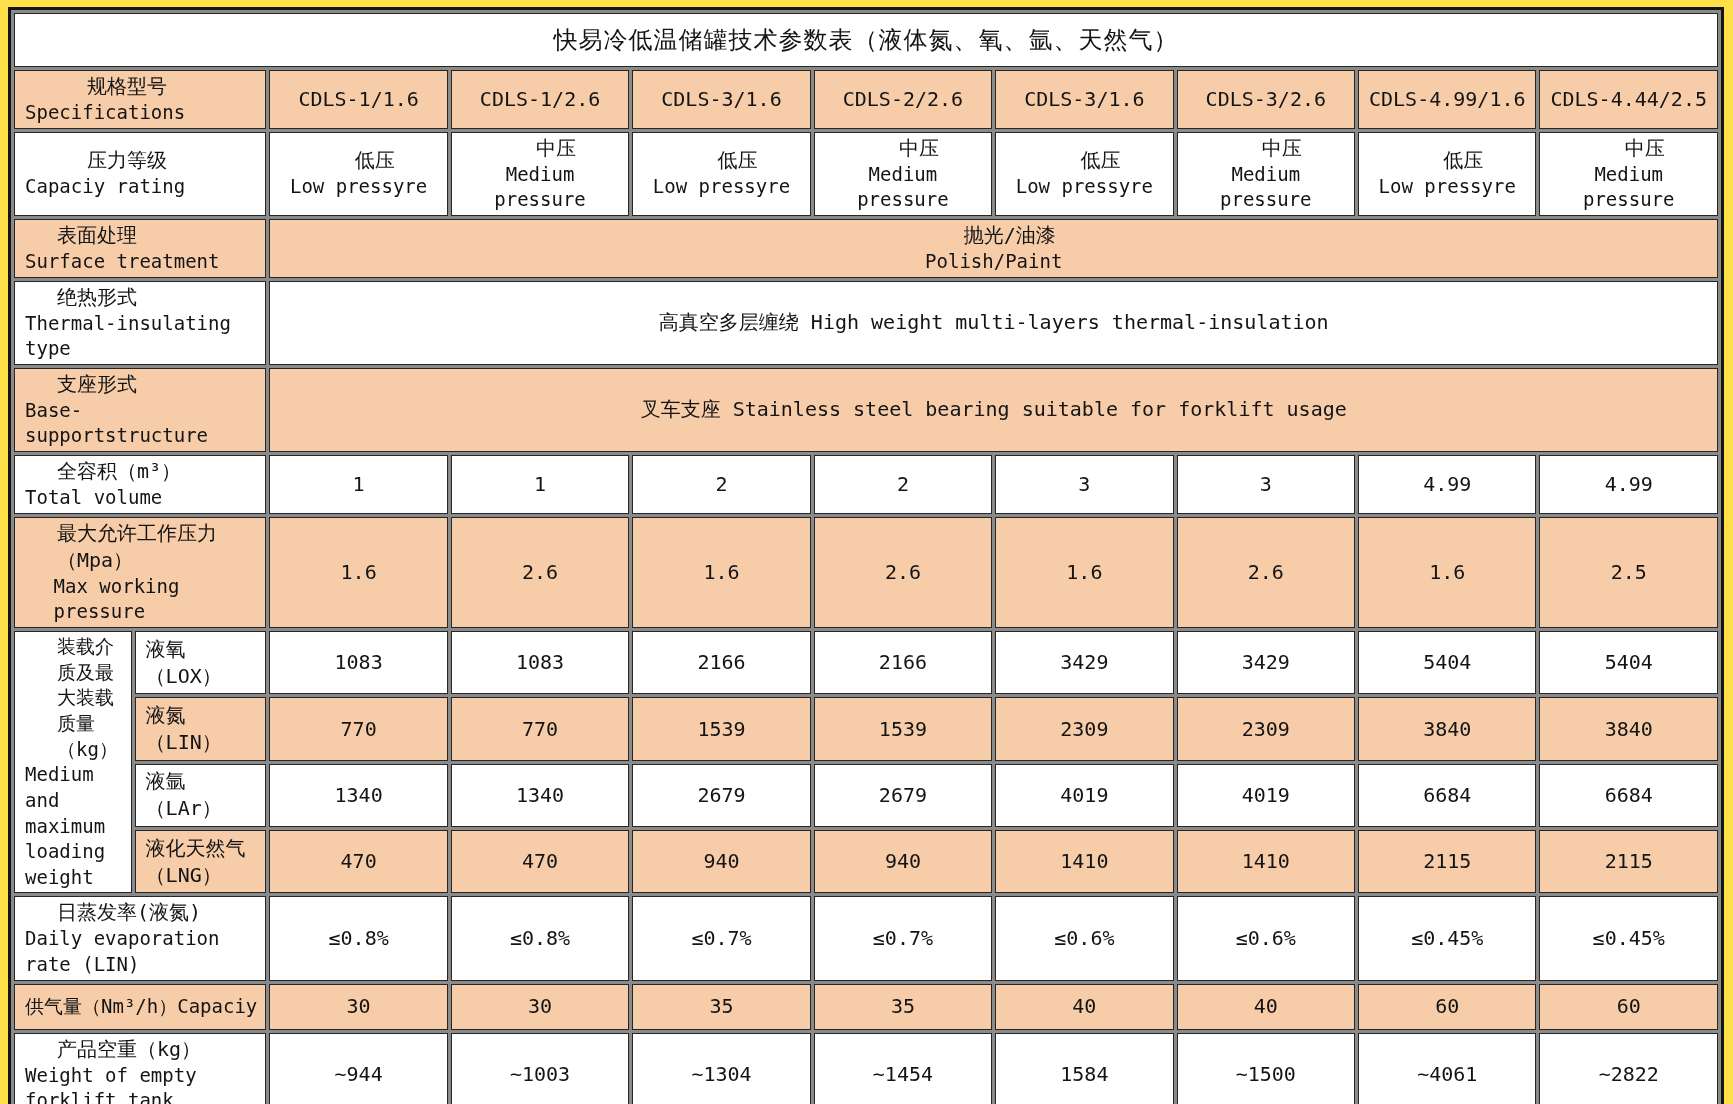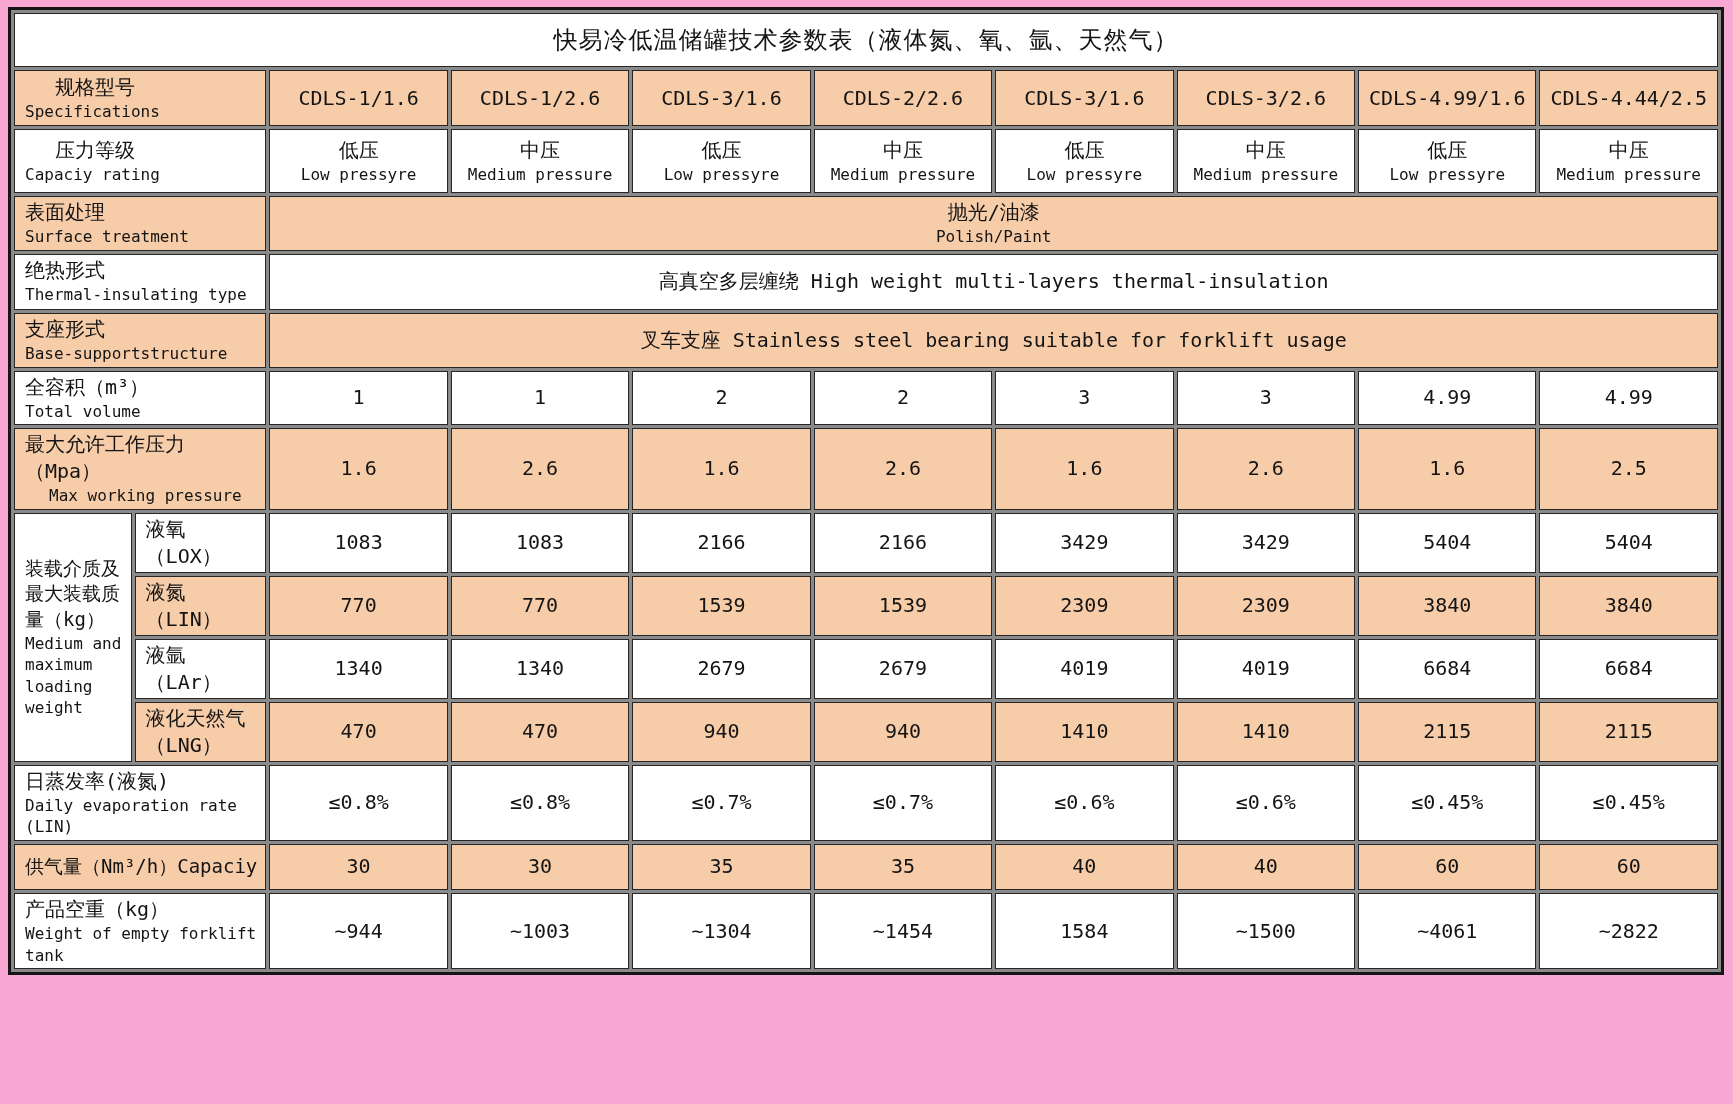--- a/index.html
+++ b/index.html
@@ -1,39 +1,39 @@
 <!DOCTYPE html>
 <html><head>
 <meta charset="utf-8">
 <style>
   html,body{margin:0;padding:0;background:#ffffff;}
   body{font-family:"DejaVu Sans Mono","Liberation Mono",monospace;color:#141414;}
-  .sheet{width:1733px;height:1104px;box-sizing:border-box;padding:7px 8px;background:#f9a8d4;}
+  .sheet{width:1733px;height:1104px;box-sizing:border-box;padding:7px 8px;background:#fde047;}
   table.spec{
     width:1716px;
     table-layout:fixed;
     border-collapse:separate;
     border-spacing:3px;
     background:#8a8a8a;            
     border:3px solid #151515;      
   }
   td{
     border:1px solid #262626;
     background:#ffffff;
     text-align:center;
     vertical-align:middle;
     font-size:20px;
     line-height:1.35;
     padding:2px 4px;
     overflow:hidden;
   }
   td.orange{background:#F7CCA8;}
   td.lab{text-align:left;padding-left:10px;padding-right:6px;}
-  .zh{display:block;}
-  .en{display:block;font-size:16px;}
+  .zh{display:block;margin-left:32px;}
+  .en{display:block;font-size:19px;}
   .ind{padding-left:2.5ch;}
   .title-cell{font-size:24px;letter-spacing:1px;}
   .small-lab{font-size:19px;}
   
   tr.r1 td{height:48px}  tr.r2 td{height:50px}  tr.r3 td{height:58px}
   tr.r4 td{height:41px}  tr.r5 td{height:50px}  tr.r6 td{height:49px}
   tr.r7 td{height:38px}  tr.r8 td{height:47px}  tr.r9 td{height:40px}
   tr.r10 td{height:40px} tr.r11 td{height:38px} tr.r12 td{height:39px}
   tr.r13 td{height:66px} tr.r14 td{height:40px} tr.r15 td{height:64px}
 </style>

